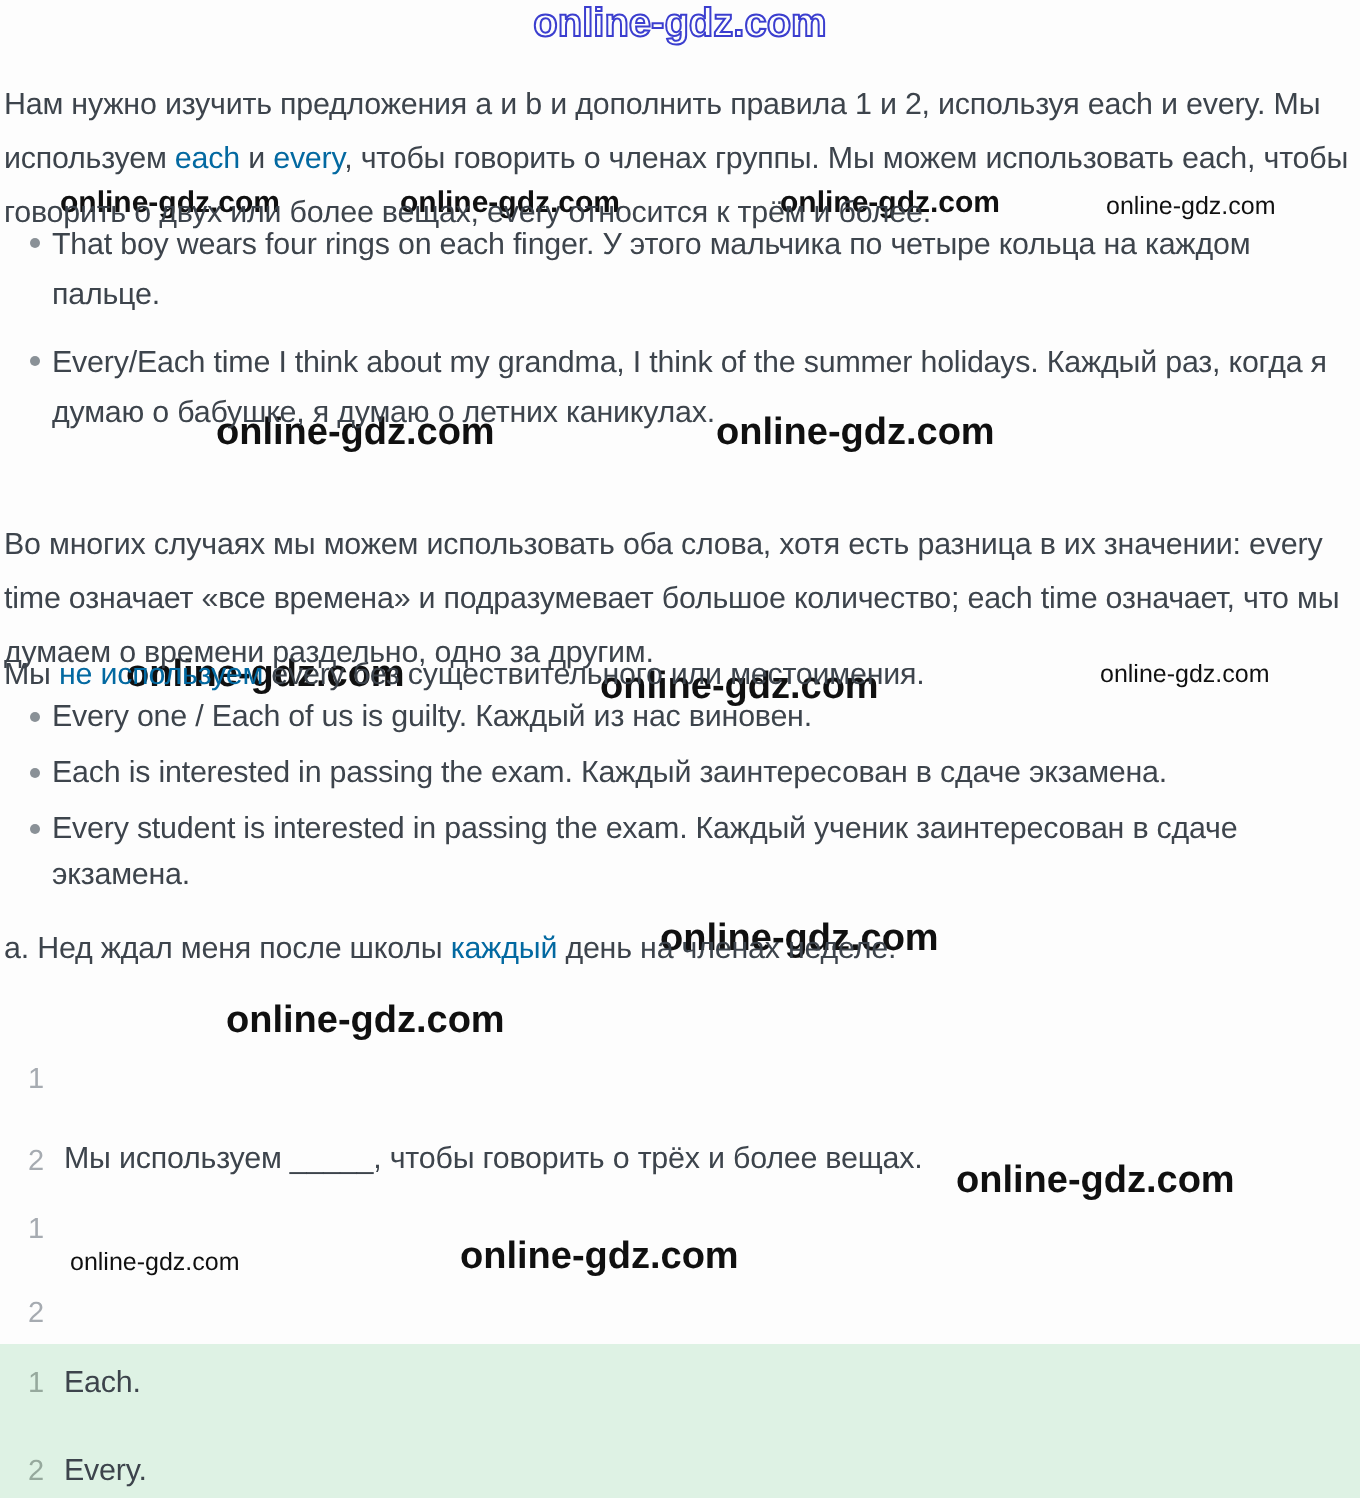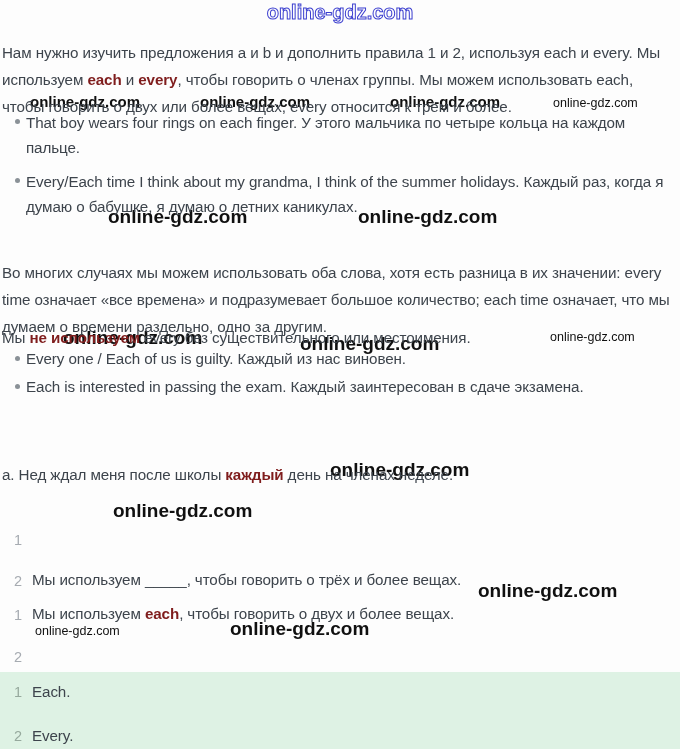--- a/index.html
+++ b/index.html
@@ -2,21 +2,21 @@
 <html><head>
 <meta charset="utf-8">
 <style>
   html,body { margin:0; padding:0; background:#ffffff; }
   .page {
     position:relative; width:680px; height:749px; overflow:hidden;
     background:#fdfdfd; color:#3d444c;
     font-family:"Liberation Sans", sans-serif;
     font-size:15.2px; letter-spacing:-0.1px;
   }
-  b { font-weight:700; color:#7f1d1d; }
+  b { font-weight:400; color:#0369a1; }
 
   .para { position:absolute; left:2px; width:676px; line-height:27px; }
   .para.single { line-height:23px; }
 
   .bullet-list { position:absolute; left:0; width:678px; }
   .bullet-item { position:relative; padding-left:26px; line-height:25px; margin-bottom:9px; }
   .bullet-list.tight .bullet-item { line-height:23px; margin-bottom:5px; }
   .bullet-item::before {
     content:""; position:absolute; left:15px; top:9px;
     width:5px; height:5px; border-radius:50%; background:#8a9197;
@@ -76,34 +76,34 @@
     <div class="bullet-item"><span>Every/Each time I think about my grandma, I think of the summer holidays. Каждый раз, когда я думаю о бабушке, я думаю о летних каникулах.</span></div>
   </div>
 
   <p class="para" style="top:244px;"><span>Во многих случаях мы можем использовать оба слова, хотя есть разница в их значении: every time означает «все времена» и подразумевает большое количество; each time означает, что мы думаем о времени раздельно, одно за другим.</span></p>
 
   <p class="para single" style="top:311px;"><span>Мы </span><b>не используем</b><span> every без существительного или местоимения.</span></p>
 
   <div class="bullet-list tight" style="top:347px;">
     <div class="bullet-item"><span>Every one / Each of us is guilty. Каждый из нас виновен.</span></div>
     <div class="bullet-item"><span>Each is interested in passing the exam. Каждый заинтересован в сдаче экзамена.</span></div>
+    <div class="bullet-item"><span>Every student is interested in passing the exam. Каждый ученик заинтересован в сдаче экзамена.</span></div>
   </div>
 
   <p class="lettered" style="top:449px;"><span>a. Нед ждал меня после школы </span><b>каждый</b><span> день на членах неделе.</span></p>
 
   <div class="q-row" style="top:528px;">
     <span class="q-num">1</span>
   </div>
   <div class="q-row" style="top:569px;">
     <span class="q-num">2</span>
     <span><span>Мы используем _____, чтобы говорить о трёх и более вещах.</span></span>
   </div>
   <div class="q-row" style="top:603px;">
     <span class="q-num">1</span>
-    <span><span>Мы используем </span><b>each</b><span>, чтобы говорить о двух и более вещах.</span></span>
   </div>
   <div class="q-row" style="top:645px;">
     <span class="q-num">2</span>
   </div>
 
   <div class="answers-panel">
     <div class="ans-row" style="top:10px;">
       <span class="ans-num">1</span>
       <span>Each.</span>
     </div>

